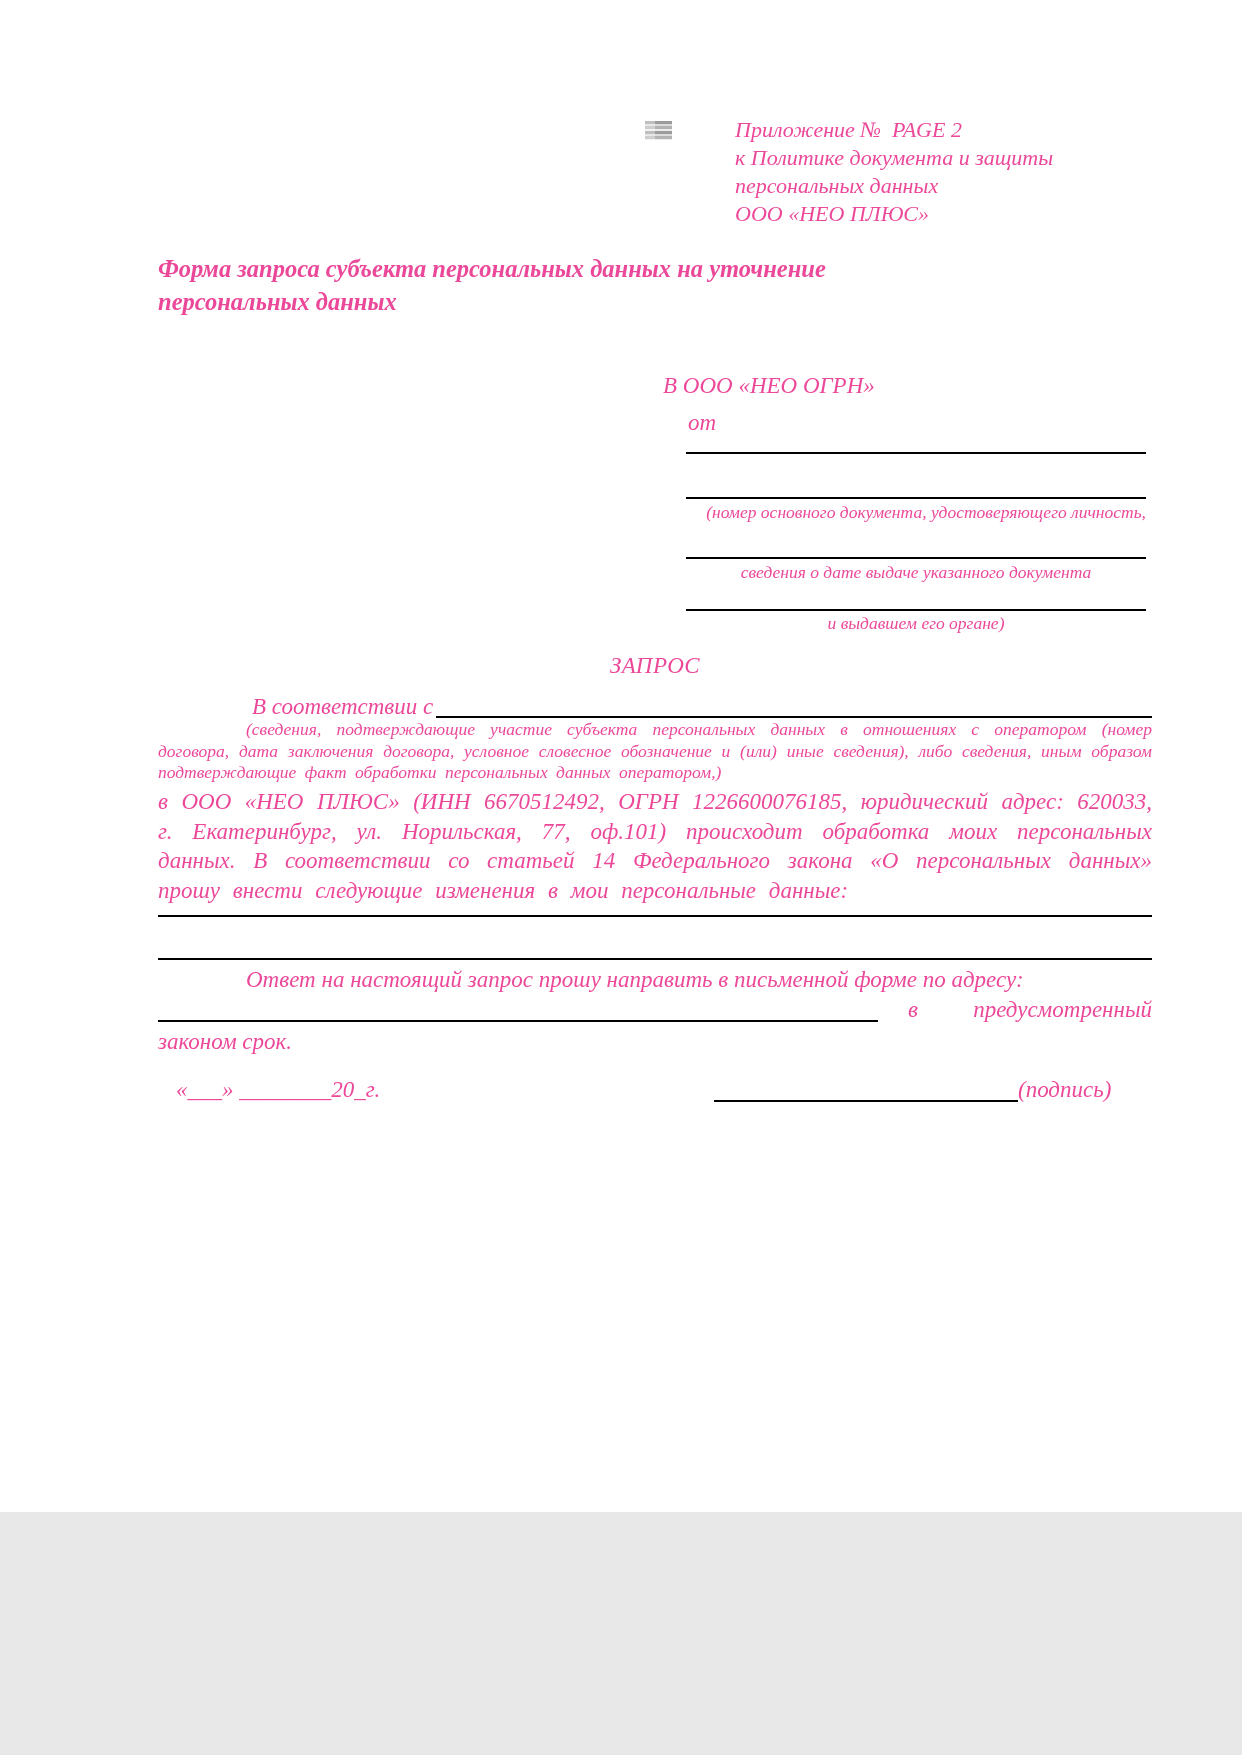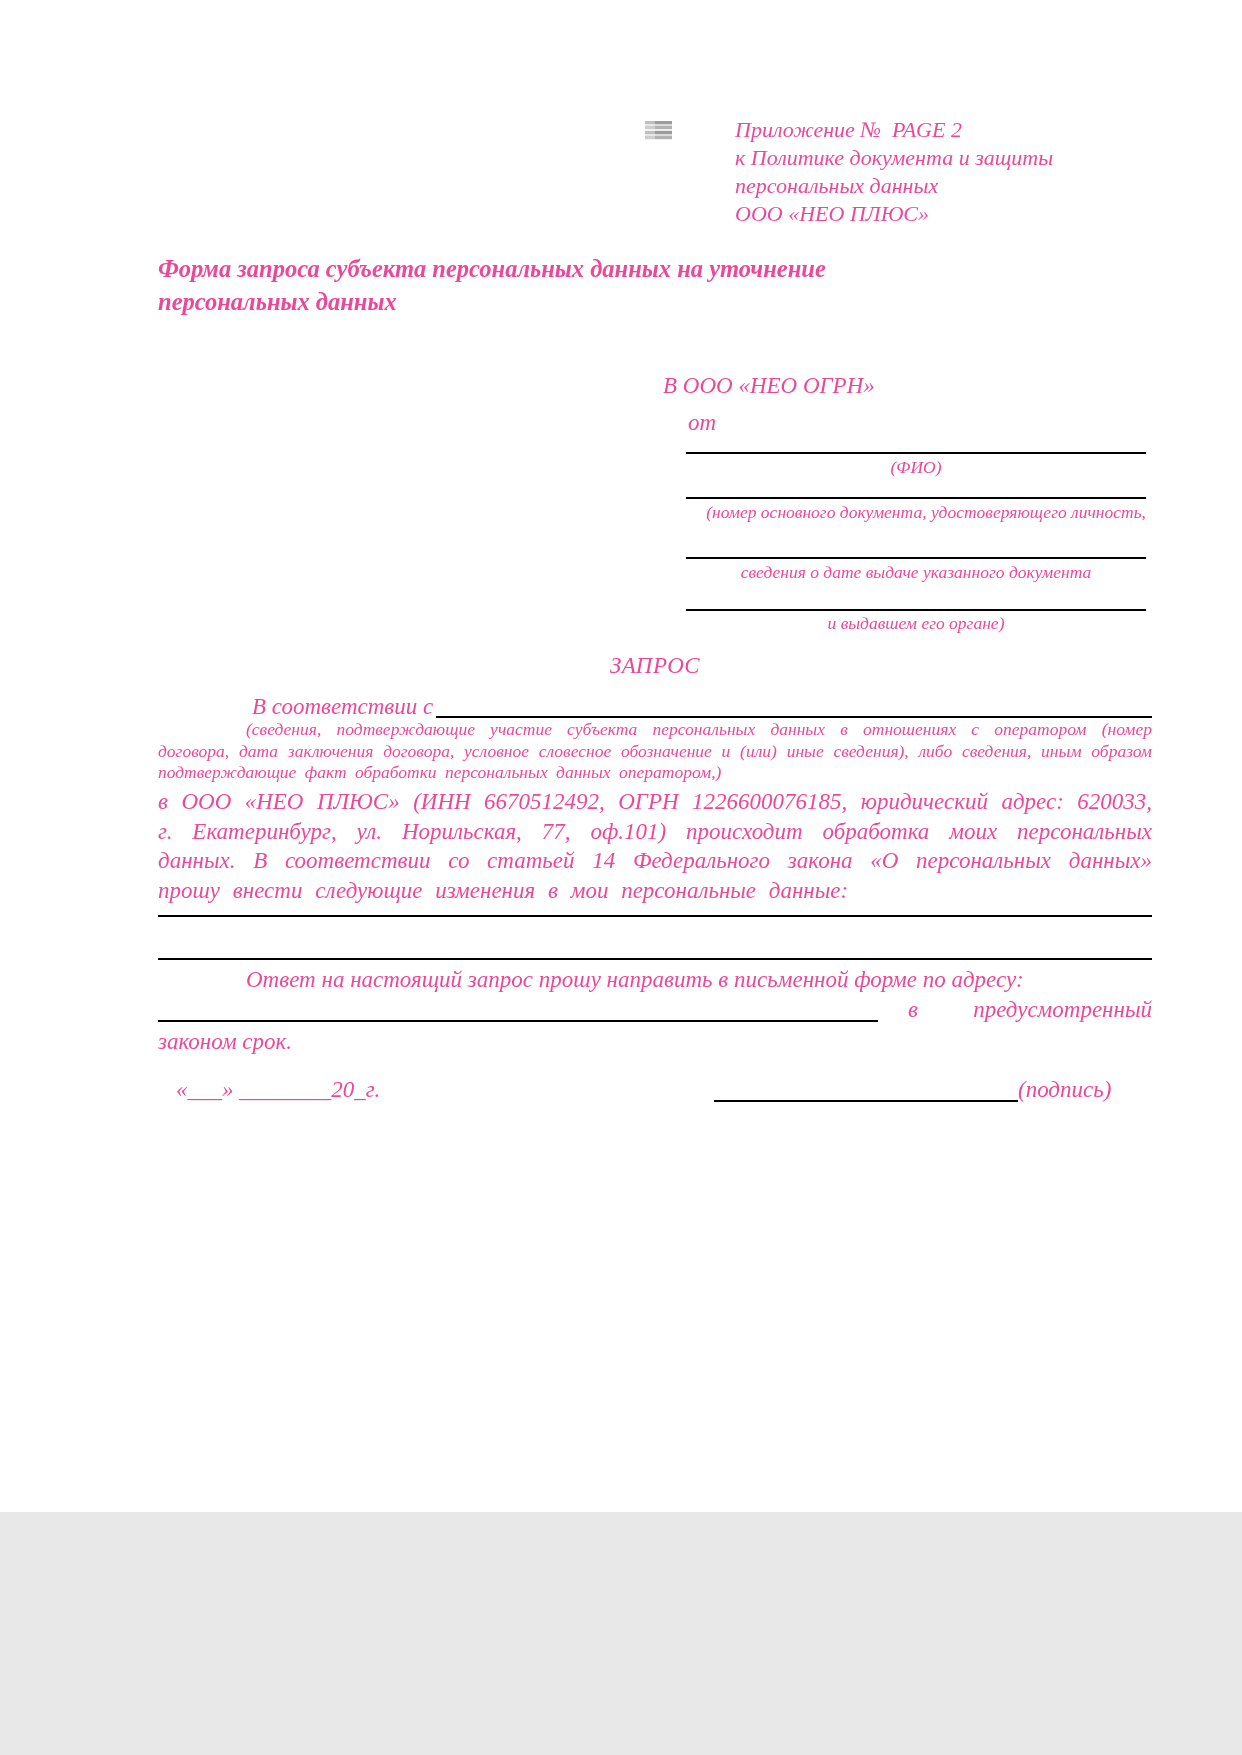--- a/index.html
+++ b/index.html
@@ -86,21 +86,20 @@
 
   <div class="abs title">
     <div>Форма запроса субъекта персональных данных на уточнение</div>
     <div>персональных данных</div>
   </div>
 
   <div class="abs to-org">В ООО «НЕО ОГРН»</div>
   <div class="abs from-label">от</div>
 
   <div class="abs rule field-rule u1"></div>
-  <div class="abs caption c1">(ФИО)</div>
 
   <div class="abs rule field-rule u2"></div>
   <div class="abs caption c2">(номер основного документа, удостоверяющего личность,</div>
 
   <div class="abs rule field-rule u3"></div>
   <div class="abs caption c3">сведения о дате выдаче указанного документа</div>
 
   <div class="abs rule field-rule u4"></div>
   <div class="abs zapros">ЗАПРОС</div>
 

